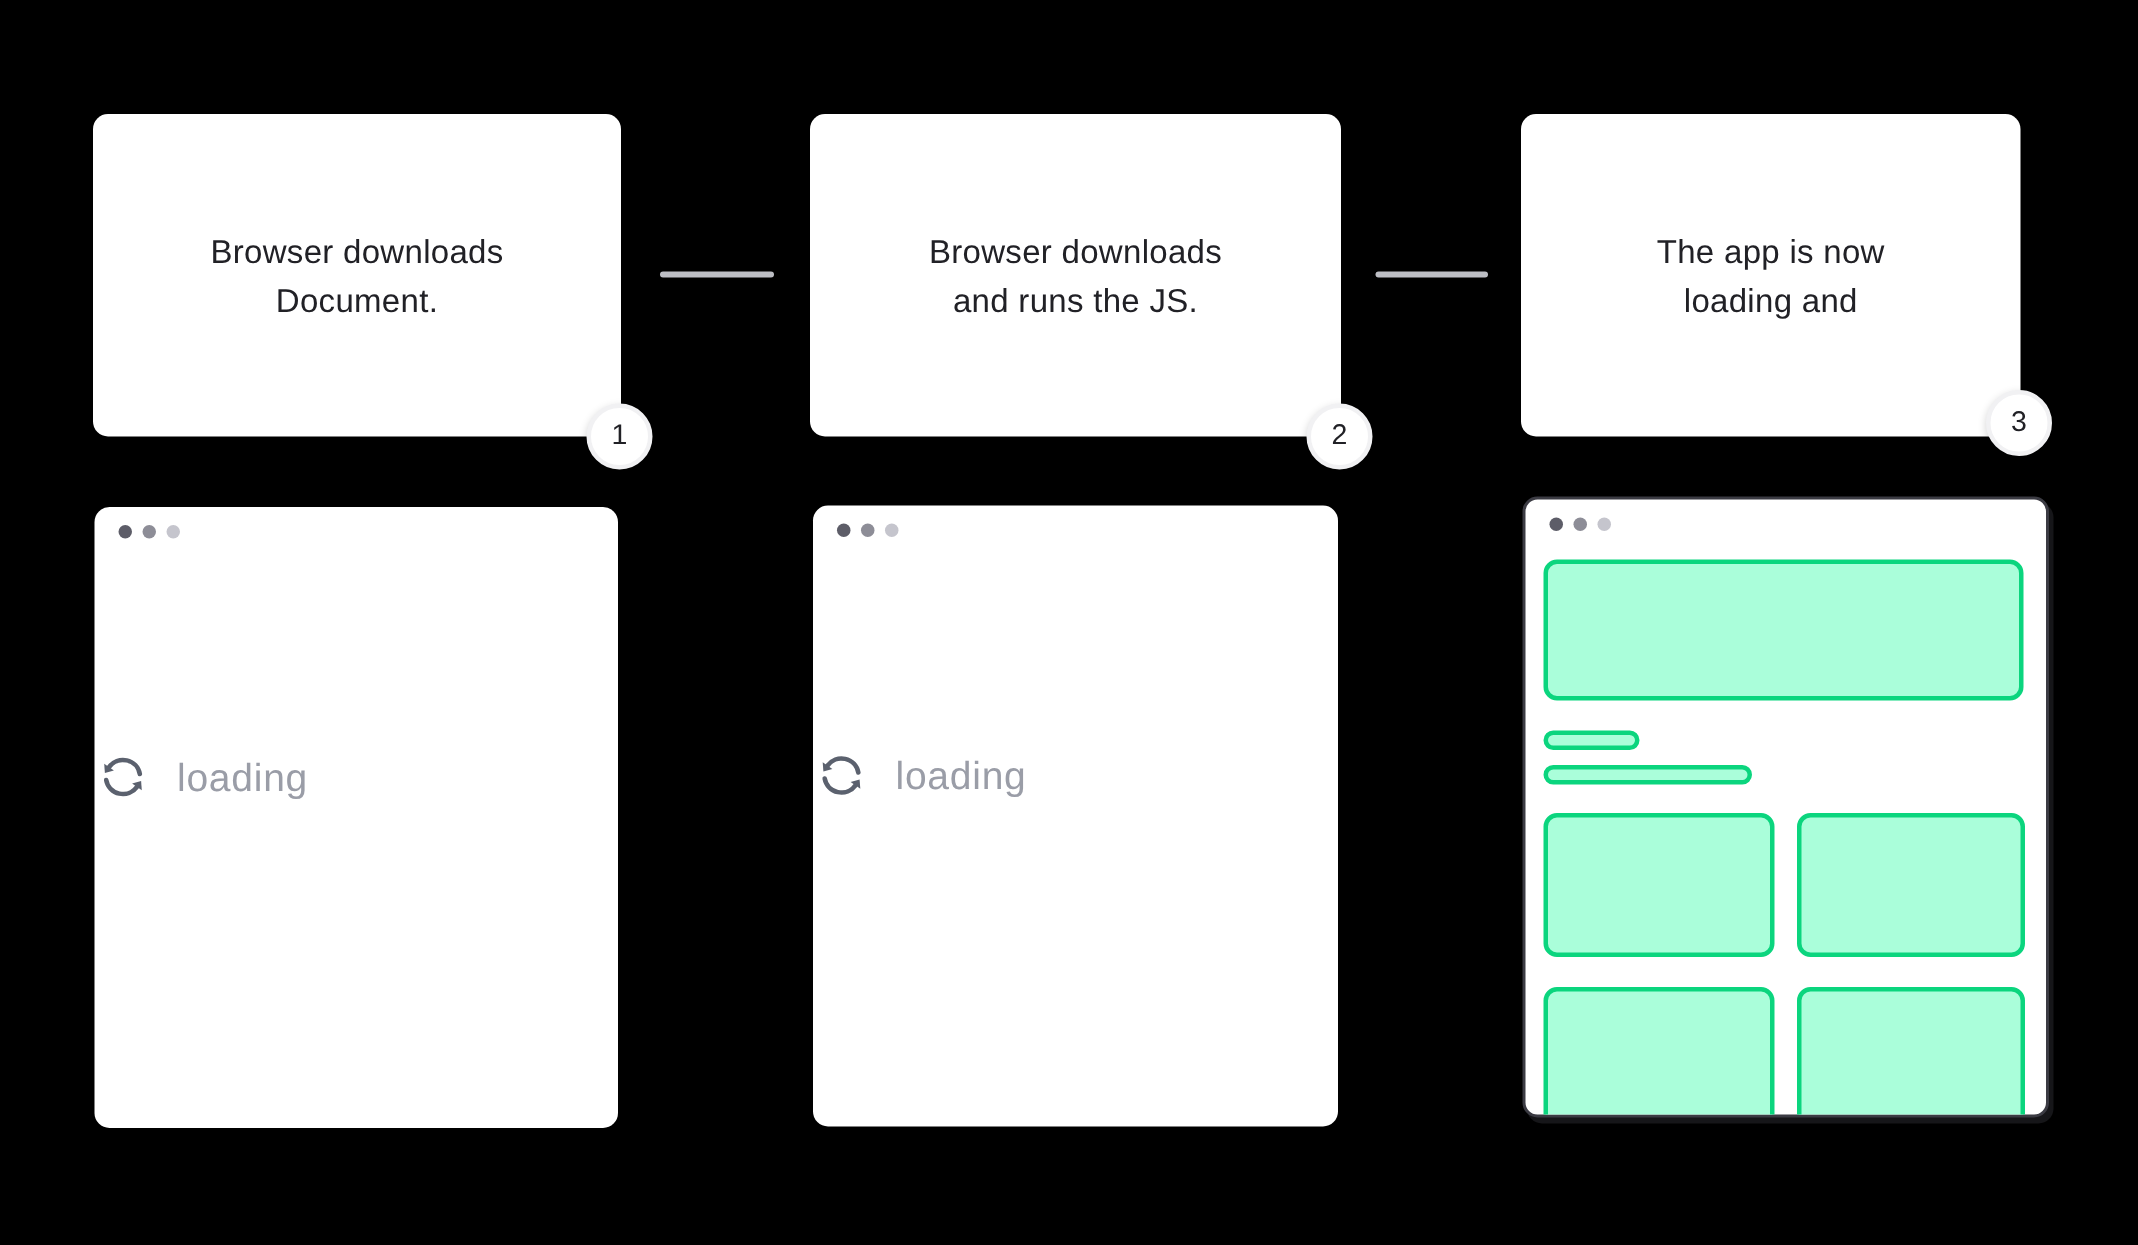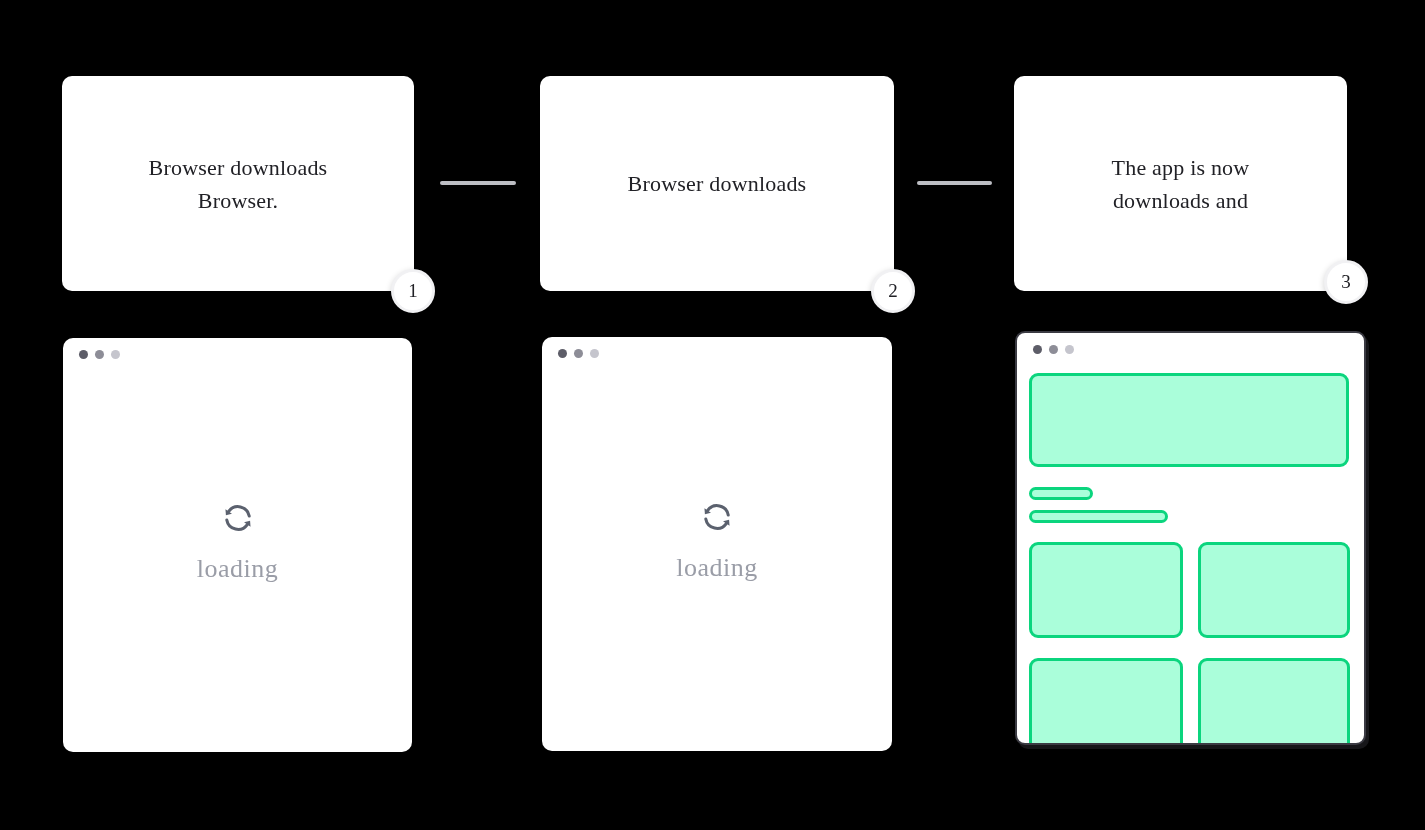--- a/index.html
+++ b/index.html
@@ -2,21 +2,21 @@
 <html style="--canvas-bg: #000000; --card-bg: #ffffff; --text-dark: #212126; --text-muted: #9a9da7; --connector: #bdbec4; --window-border: #3b3b43; --accent-green: #0bd57e; --accent-green-fill: #aafeda; --dot-1: #5d5d68; --dot-2: #8d8d97; --dot-3: #c5c5cd;"><head>
 <meta charset="utf-8">
 <style>
   * { box-sizing: border-box; margin: 0; padding: 0; }
   html, body { background: #000; }
   #canvas {
     position: relative;
     width: 1425px;
     height: 830px;
     background: var(--canvas-bg, #000000);
-    font-family: Liberation Serif, serif;
+    font-family: Liberation Sans, sans-serif;
     overflow: hidden;
   }
 
   
   .step-card {
     position: absolute;
     top: 76px;
     height: 215px;
     background: var(--card-bg, #ffffff);
     border-radius: 10px;
@@ -93,21 +93,21 @@
   .dot-2 { background: var(--dot-2, #8d8d97); }
   .dot-3 { background: var(--dot-3, #c5c5cd); }
 
   
   .loading-stack {
     position: absolute;
     top: 161px;
     left: 0;
     right: 0;
     display: flex;
-    flex-direction: column;
+    flex-direction: row;
     align-items: center;
     gap: 17px;
   }
   .sync-icon { width: 38px; height: 38px; color: #5b616e; }
   .loading-label {
     font-size: 26px;
     color: var(--text-muted, #9a9da7);
     letter-spacing: 0.5px;
   }
 
@@ -126,40 +126,41 @@
   .grid-r2c2   { left: 181px; top: 325px; width: 152px; height: 100px; border-radius: 9px; }
 </style>
 </head>
 <body>
 
 <div id="canvas">
 
   <div class="step-card" id="card-1">
     <div class="card-text">
       <div>Browser downloads</div>
-      <div>Browser.</div>
+      <div>Document.</div>
     </div>
     <div class="step-badge">1</div>
   </div>
 
   <div class="connector" id="connector-1"></div>
 
   <div class="step-card" id="card-2">
     <div class="card-text">
       <div>Browser downloads</div>
+      <div>and runs the JS.</div>
     </div>
     <div class="step-badge">2</div>
   </div>
 
   <div class="connector" id="connector-2"></div>
 
   <div class="step-card" id="card-3">
     <div class="card-text">
       <div>The app is now</div>
-      <div>downloads and</div>
+      <div>loading and</div>
     </div>
     <div class="step-badge raised">3</div>
   </div>
 
   <div class="browser" id="browser-1">
     <div class="window-dots">
       <span class="dot dot-1"></span>
       <span class="dot dot-2"></span>
       <span class="dot dot-3"></span>
     </div>

